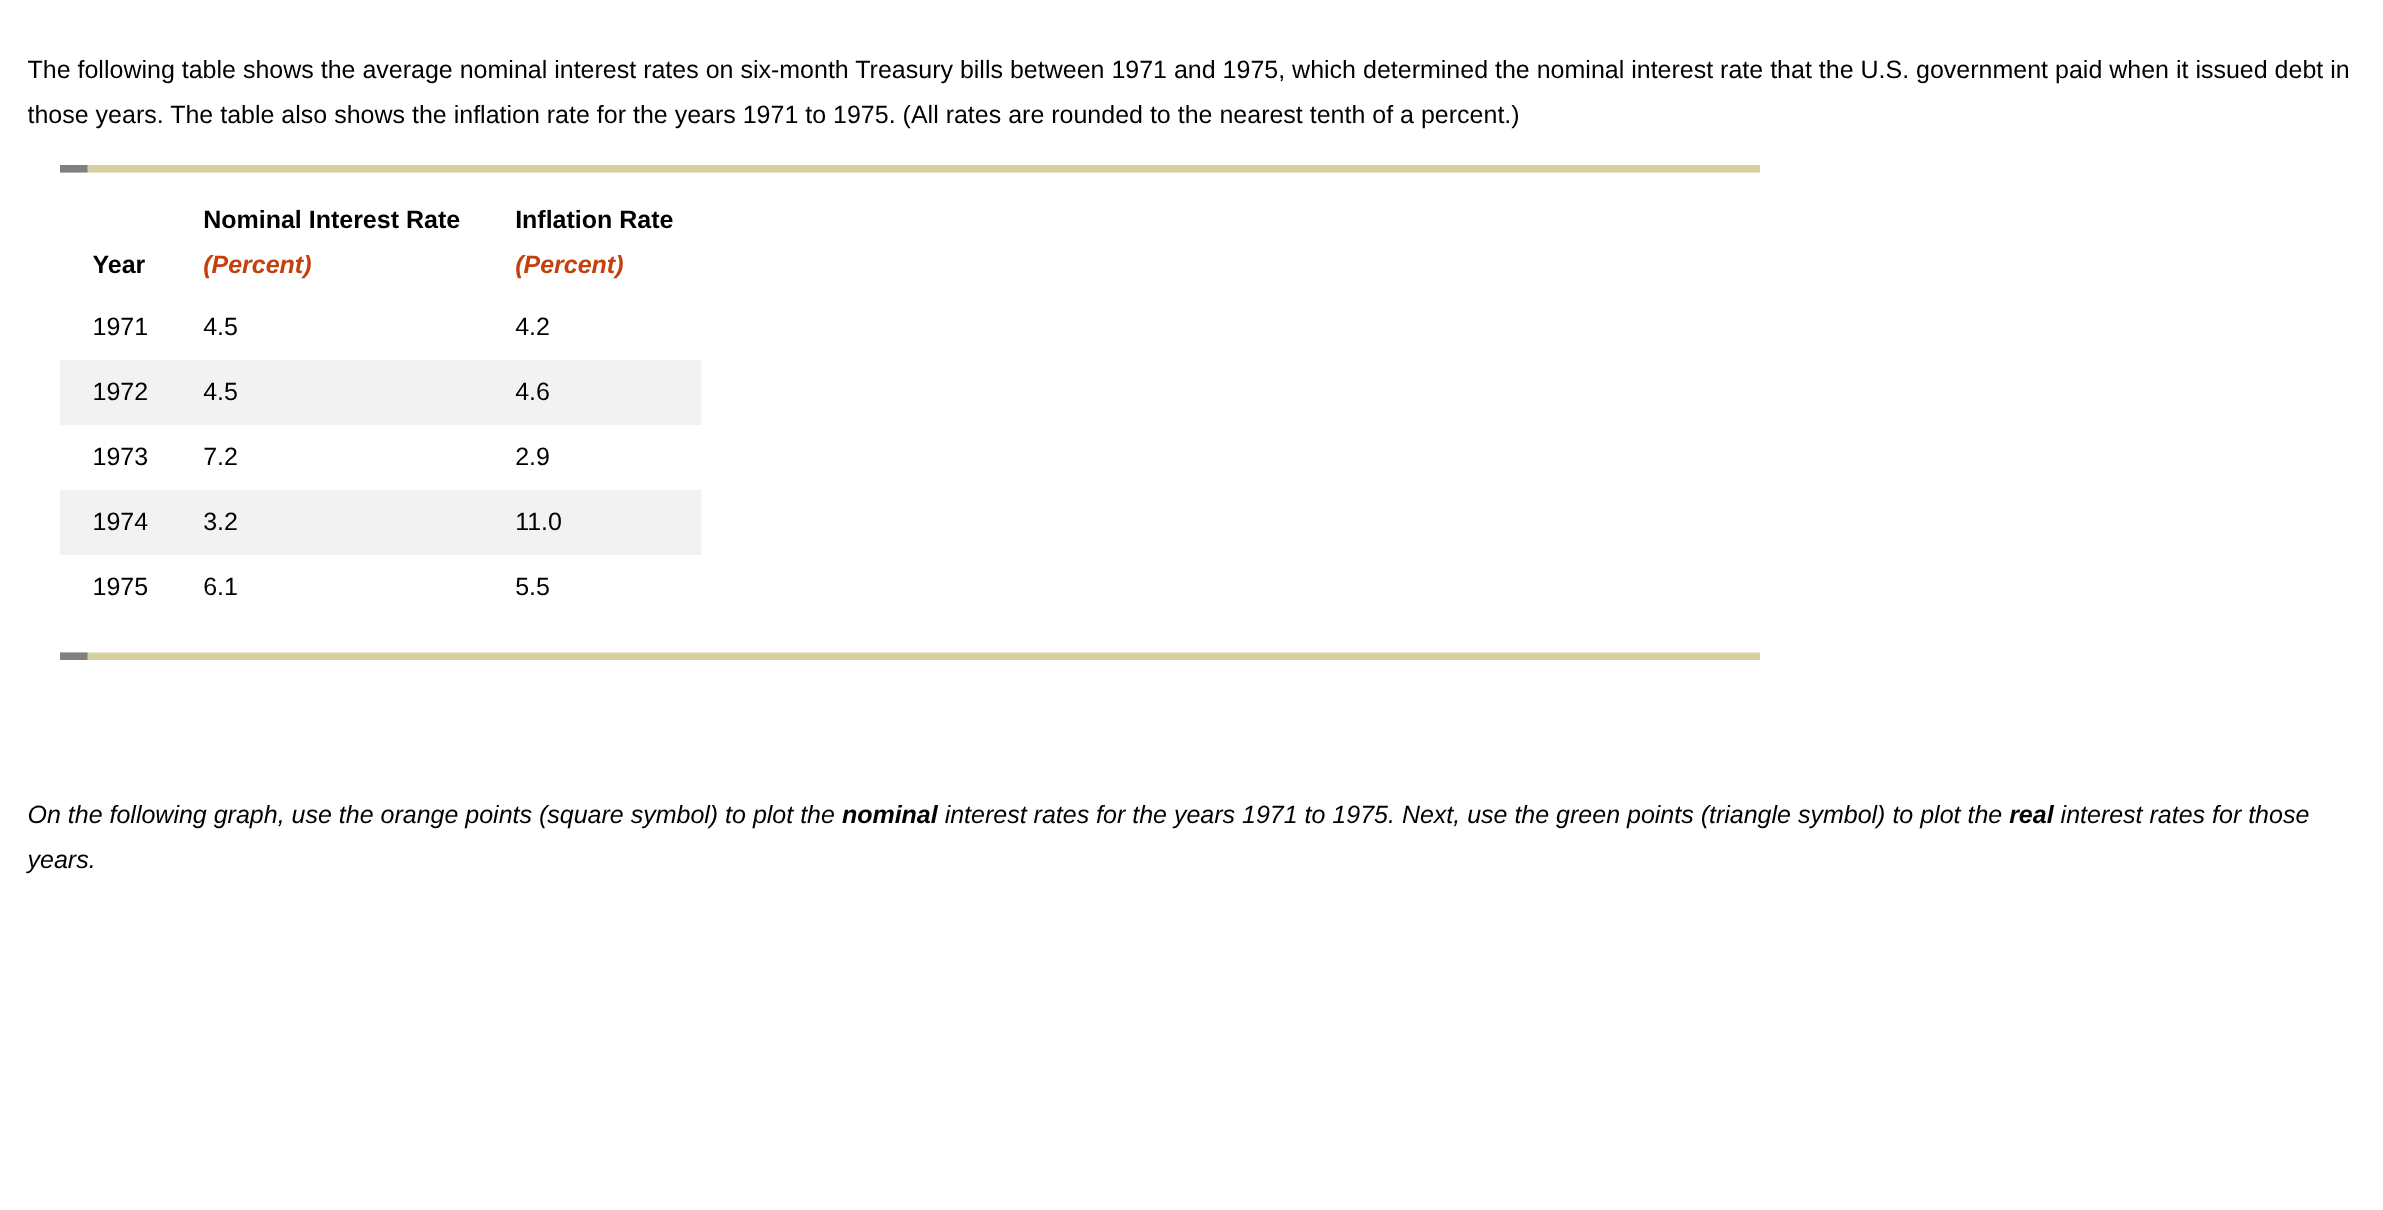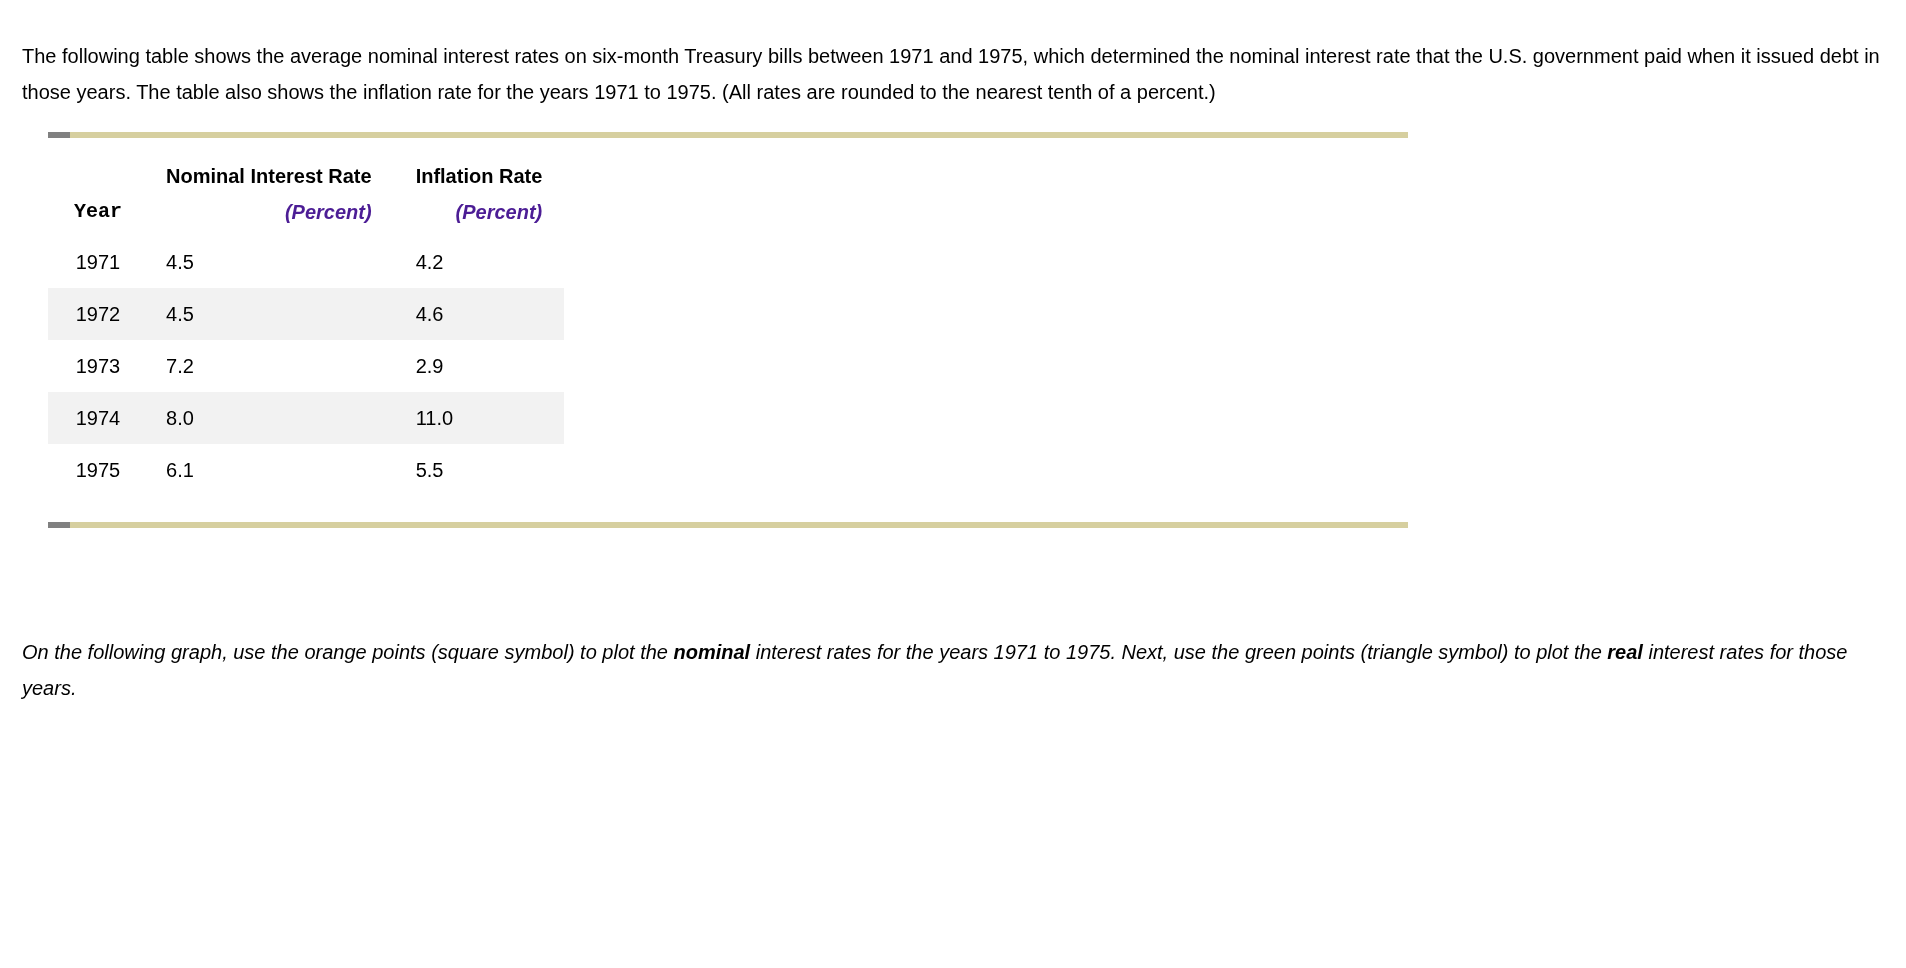--- a/index.html
+++ b/index.html
@@ -36,33 +36,32 @@
     width: 22px;
     background: #808080;
   }
   table.data {
     border-collapse: collapse;
     margin-top: 14px;
     margin-bottom: 26px;
   }
   table.data th {
     font-weight: 700;
-    text-align: right;
+    text-align: left;
     padding: 6px 22px;
   }
   table.data th.year-col {
     text-align: left;
     padding-left: 26px;
     vertical-align: bottom;
-    font-family: Liberation Mono, monospace;
   }
   th .sub {
     font-style: italic;
     font-weight: 700;
-    color: #4c1d95;
+    color: #c2410c;
     display: block;
   }
   table.data td {
     padding: 8px 22px;
     text-align: left;
   }
   table.data td.year-col {
     text-align: center;
     padding-left: 26px;
   }
@@ -124,21 +123,21 @@
           <td>4.5</td>
           <td>4.6</td>
         </tr>
         <tr>
           <td class="year-col">1973</td>
           <td>7.2</td>
           <td>2.9</td>
         </tr>
         <tr>
           <td class="year-col">1974</td>
-          <td>8.0</td>
+          <td>3.2</td>
           <td>11.0</td>
         </tr>
         <tr>
           <td class="year-col">1975</td>
           <td>6.1</td>
           <td>5.5</td>
         </tr>
       </tbody>
     </table>
 

